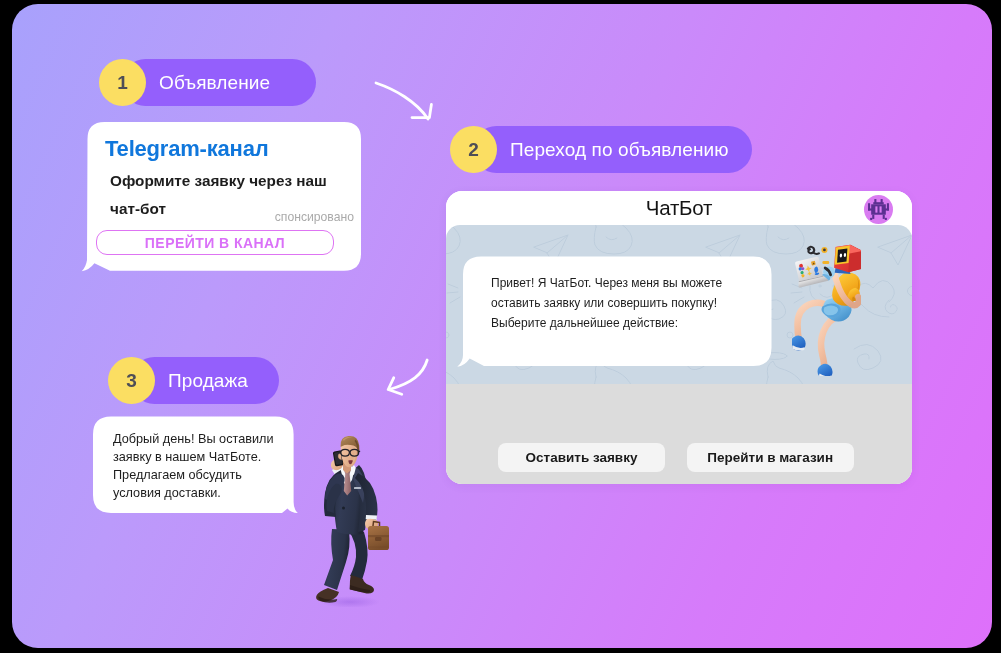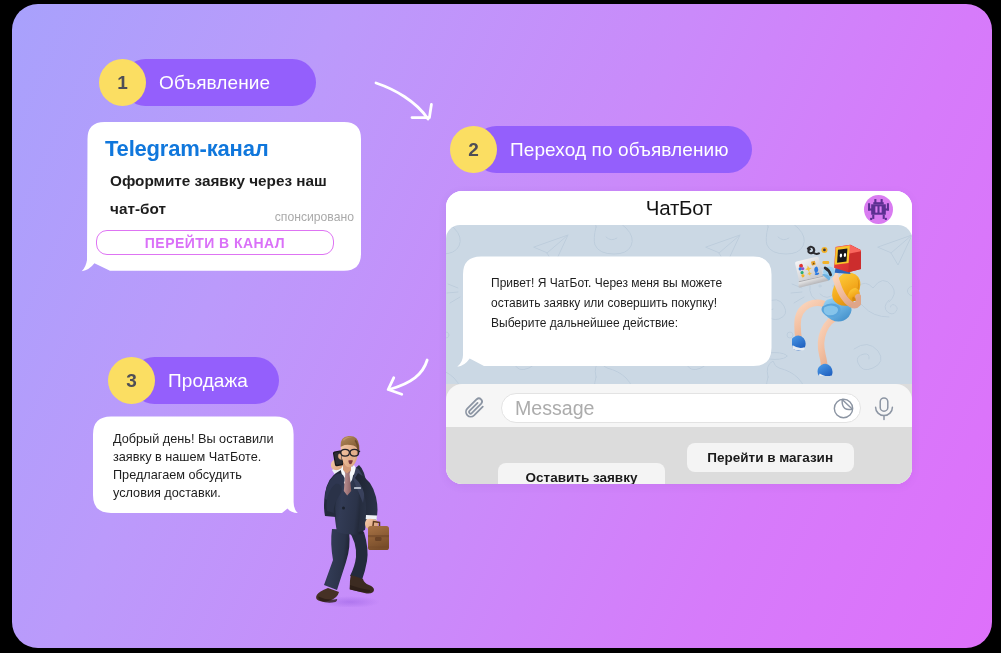--- a/index.html
+++ b/index.html
@@ -265,38 +265,21 @@
         </g>
       </svg>
       <svg id="bot-msg" width="330" height="125" viewBox="0 0 330 125">
         <path d="M9 23.6 Q9 5.6 27 5.6 L299.5 5.6 Q317.5 5.6 317.5 23.6 L317.5 97.1 Q317.5 115.1 299.5 115.1 L30 115.1 L15.7 107.5 Q10.5 115 3.3 115.8 Q9 111 9 104 Z" fill="#ffffff"></path>
       </svg>
       <div style="position:absolute;left:0;top:0;">
         <div id="bot-msg-text">Привет! Я ЧатБот. Через меня вы можете оставить заявку или совершить покупку! Выберите дальнейшее действие:</div>
       </div>
     </div>
     <div id="chat-foot">
-      <div id="input-row">
-        <div id="msg-input"></div>
-        <div id="msg-placeholder">Message</div>
-        <svg id="ic-clip" width="25" height="25" viewBox="0 0 24 24" fill="none" stroke="#8C95A3" stroke-width="1.7" stroke-linecap="round" stroke-linejoin="round">
-          <path d="M19.0 12.2 L10.6 20.6 a4.6 4.6 0 0 1 -6.5 -6.5 L13.2 5.0 a3.05 3.05 0 0 1 4.3 4.3 L8.4 18.4 a1.5 1.5 0 0 1 -2.2 -2.1 L14.0 8.5"></path>
-        </svg>
-        <svg id="ic-sticker" width="21" height="21" viewBox="0 0 22 22" fill="none" stroke="#8C95A3" stroke-width="1.5" stroke-linecap="round" stroke-linejoin="round">
-          <circle cx="11" cy="11" r="9.6"></circle>
-          <path d="M9.6 1.5 L20.1 11.6"></path>
-          <path d="M9.6 1.5 q-0.4 7.0 2.8 9.3 q3.0 2.2 7.7 0.8"></path>
-        </svg>
-        <svg id="ic-mic" width="20" height="24" viewBox="0 0 20 24" fill="none" stroke="#8C95A3" stroke-width="1.5" stroke-linecap="round" stroke-linejoin="round">
-          <rect x="6.2" y="1.0" width="7.6" height="13.2" rx="3.8"></rect>
-          <path d="M1.6 10.2 a8.4 8.4 0 0 0 16.8 0"></path>
-          <path d="M10 18.6 v4.0"></path>
-        </svg>
-      </div>
-      <div class="chat-btn" style="left:52px;width:167px;margin-top:20px;">Оставить заявку</div>
+      <div class="chat-btn" style="left:52px;width:167px;">Оставить заявку</div>
       <div class="chat-btn" style="left:240.7px;width:167px;">Перейти в магазин</div>
     </div>
   </div>
 
   <div class="badge" id="badge3" style="left:96px;top:353px;">
     <div class="pill" style="width:148px;">
       <span class="lbl" style="margin-left:37px;">Продажа</span>
     </div>
     <div class="num">3</div>
   </div>

